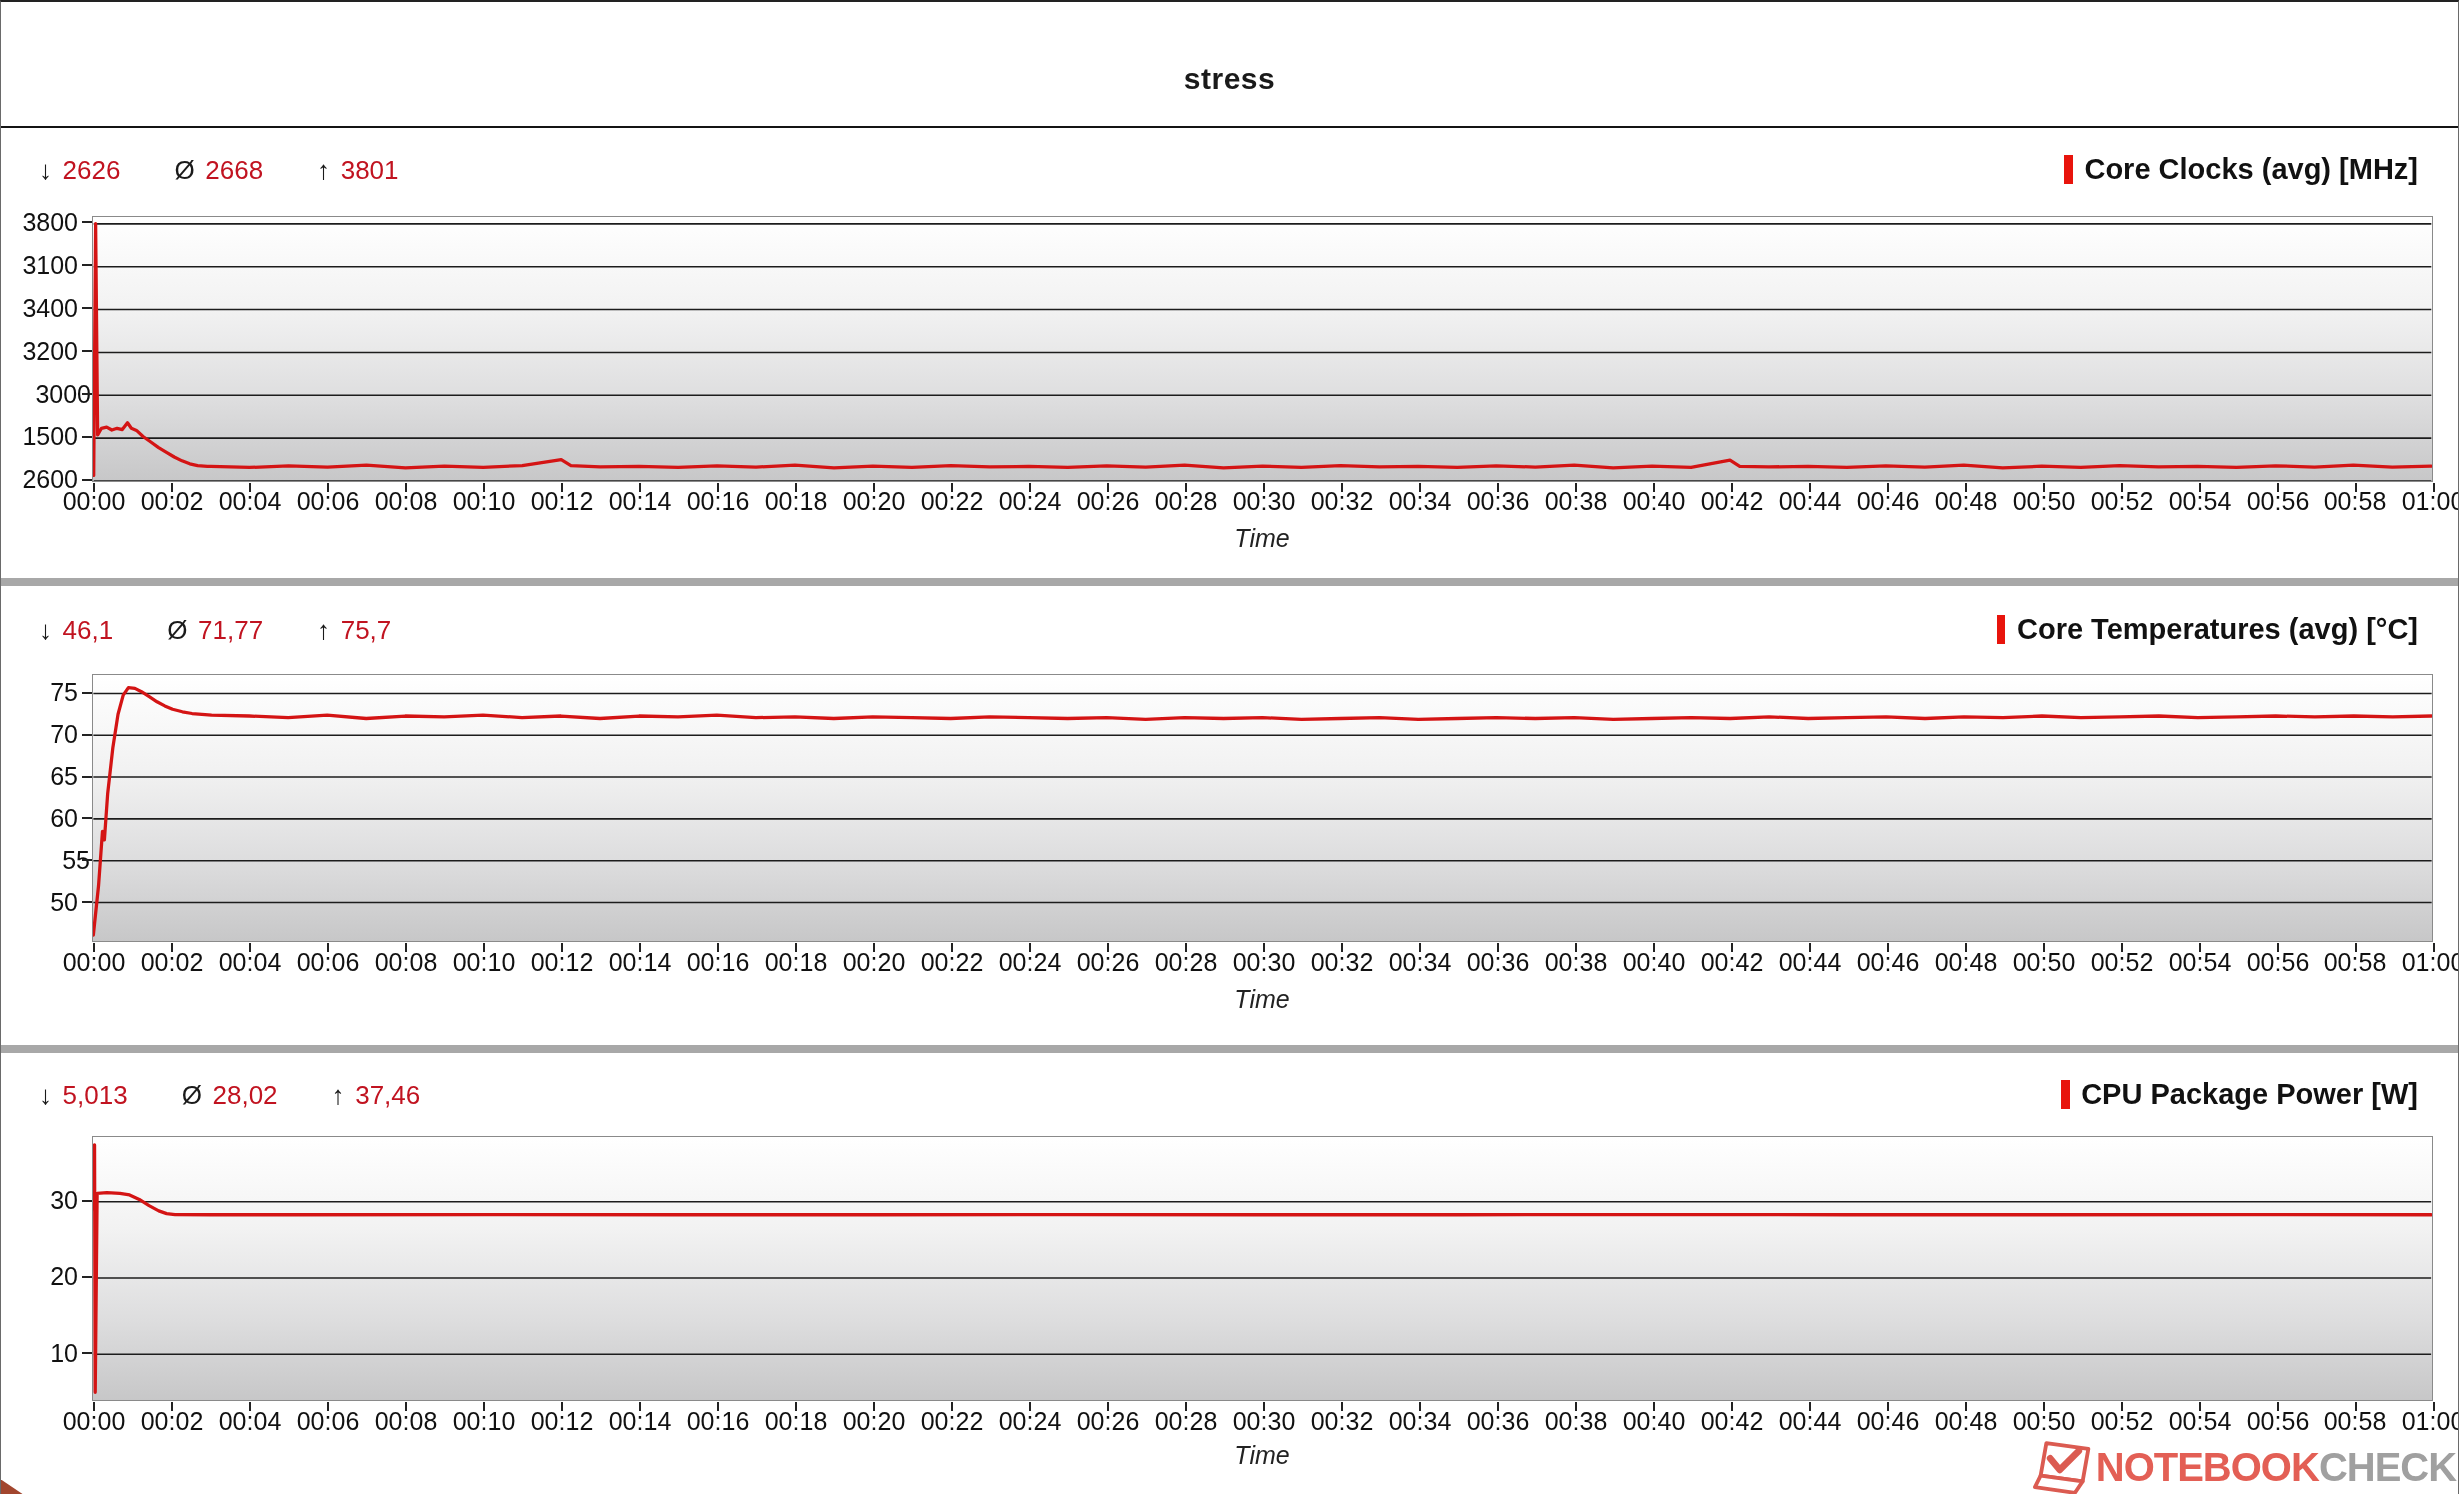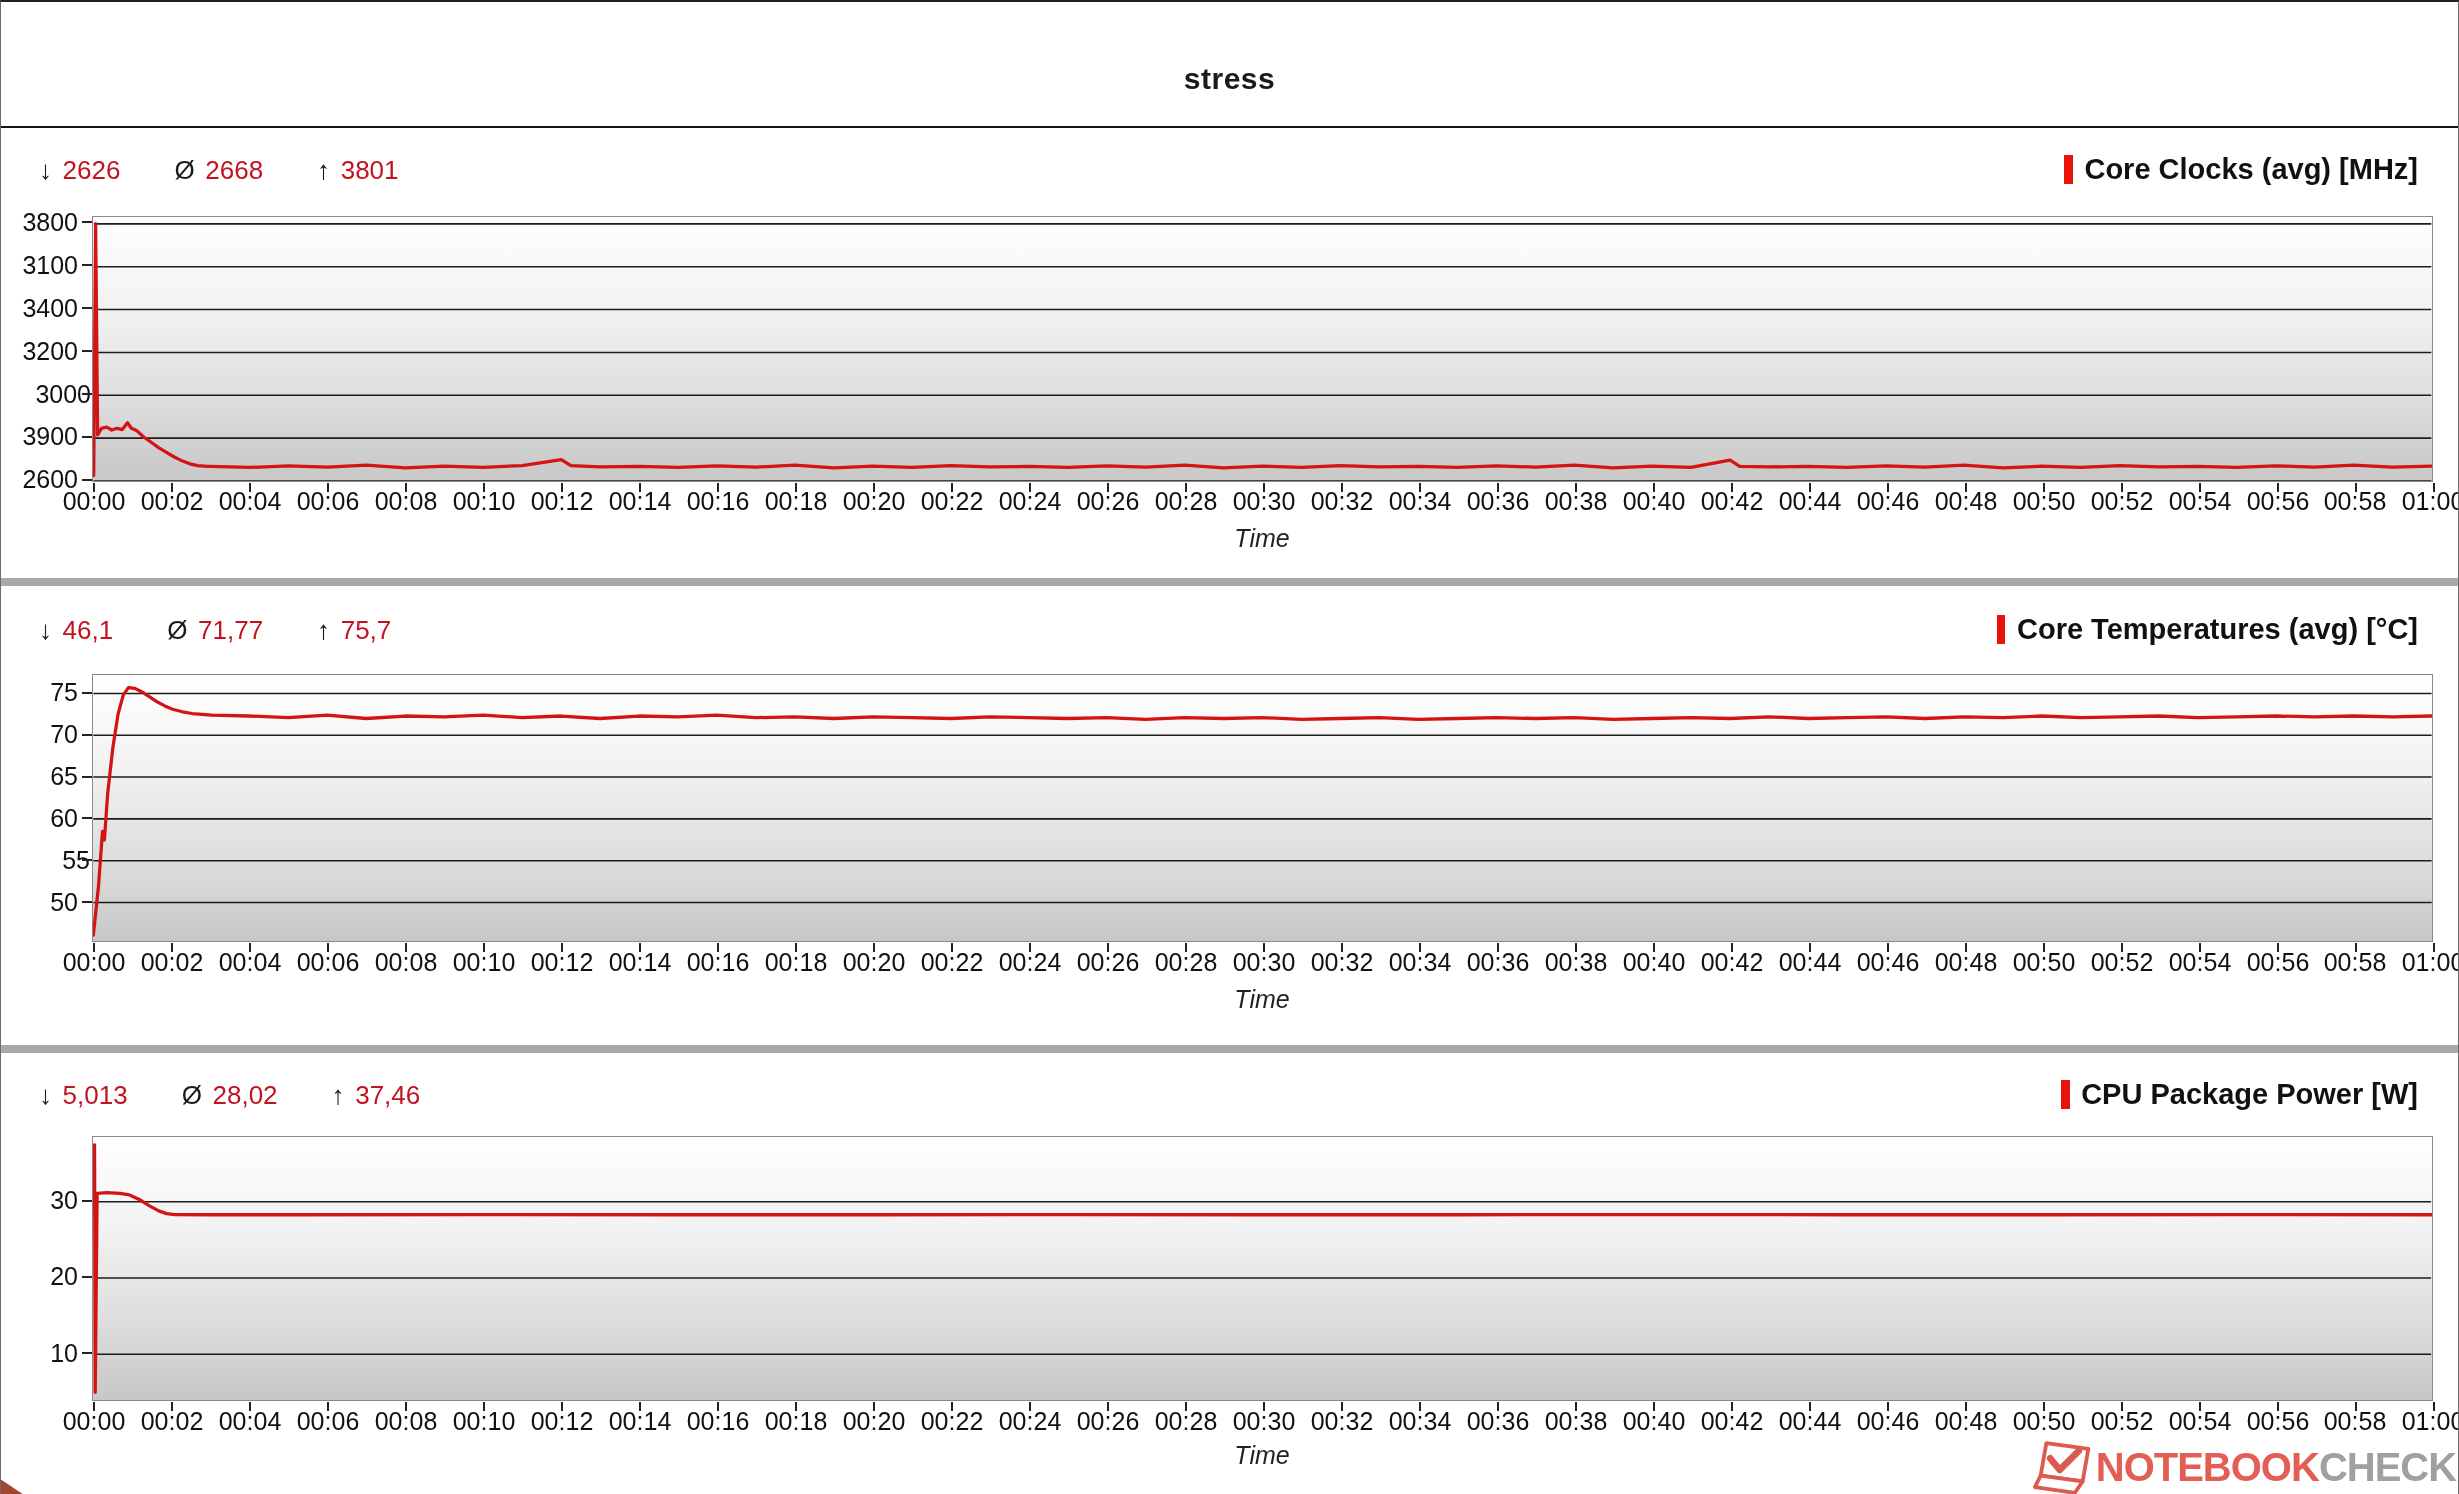--- a/index.html
+++ b/index.html
@@ -88,21 +88,21 @@
           <line x1="0" x2="2435" y1="141.07142857142858" y2="141.07142857142858" stroke="#1c1c1c" stroke-width="1.6"></line>
           <line x1="0" x2="2435" y1="96.42857142857142" y2="96.42857142857142" stroke="#1c1c1c" stroke-width="1.6"></line>
           <line x1="0" x2="2435" y1="51.78571428571428" y2="51.78571428571428" stroke="#1c1c1c" stroke-width="1.6"></line>
           <line x1="0" x2="2435" y1="7.142857142857167" y2="7.142857142857167" stroke="#1c1c1c" stroke-width="1.6"></line>
           <polyline points="0.0,269.2 2.0,6.9 4.1,227.0 8.1,220.1 13.5,218.8 18.9,221.9 24.4,220.1 29.8,221.4 35.2,214.3 39.2,220.1 44.6,222.3 51.4,228.6 59.5,234.4 67.6,240.2 75.8,245.1 83.9,250.0 92.0,254.0 100.1,257.1 108.2,258.9 118.4,259.8 121.8,259.8 162.3,260.9 202.9,259.2 243.5,260.5 284.1,258.5 324.7,261.4 365.3,259.6 405.8,260.7 446.4,258.9 487.0,252.7 497.1,258.9 527.6,260.3 568.2,259.8 608.8,260.9 649.3,259.2 689.9,260.5 730.5,258.5 771.1,261.4 811.7,259.6 852.3,260.7 892.8,258.9 933.4,260.3 974.0,259.8 1014.6,260.9 1055.2,259.2 1095.8,260.5 1136.3,258.5 1176.9,261.4 1217.5,259.6 1258.1,260.7 1298.7,258.9 1339.3,260.3 1379.8,259.8 1420.4,260.9 1461.0,259.2 1501.6,260.5 1542.2,258.5 1582.8,261.4 1623.3,259.6 1663.9,260.7 1704.5,253.3 1714.6,259.8 1745.1,260.3 1785.7,259.8 1826.3,260.9 1866.8,259.2 1907.4,260.5 1948.0,258.5 1988.6,261.4 2029.2,259.6 2069.8,260.7 2110.3,258.9 2150.9,260.3 2191.5,259.8 2232.1,260.9 2272.7,259.2 2313.3,260.5 2353.8,258.5 2394.4,260.5 2435.0,259.6" fill="none" stroke="#d41414" stroke-width="3.4" stroke-linejoin="round" stroke-linecap="round"></polyline>
         </svg>
       </div>
     <div class="timelab" style="top:394px;left:1261px;">Time</div>
   <div class="ylab" style="left: 0px; top: 335px;">2600</div>
       <div class="ydash" style="left: 81px; top: 349px;"></div>
-      <div class="ylab" style="left: 0px; top: 292px;">3900</div>
+      <div class="ylab" style="left: 0px; top: 292px;">1500</div>
       <div class="ydash" style="left: 81px; top: 306px;"></div>
       <div class="ylab" style="left: 0px; top: 250px; padding-left: 13px;">3000</div>
       <div class="ydash" style="left: 81px; top: 263px;"></div>
       <div class="ylab" style="left: 0px; top: 207px;">3200</div>
       <div class="ydash" style="left: 81px; top: 220px;"></div>
       <div class="ylab" style="left: 0px; top: 164px;">3400</div>
       <div class="ydash" style="left: 81px; top: 177px;"></div>
       <div class="ylab" style="left: 0px; top: 121px;">3100</div>
       <div class="ydash" style="left: 81px; top: 134px;"></div>
       <div class="ylab" style="left: 0px; top: 78px;">3800</div>

